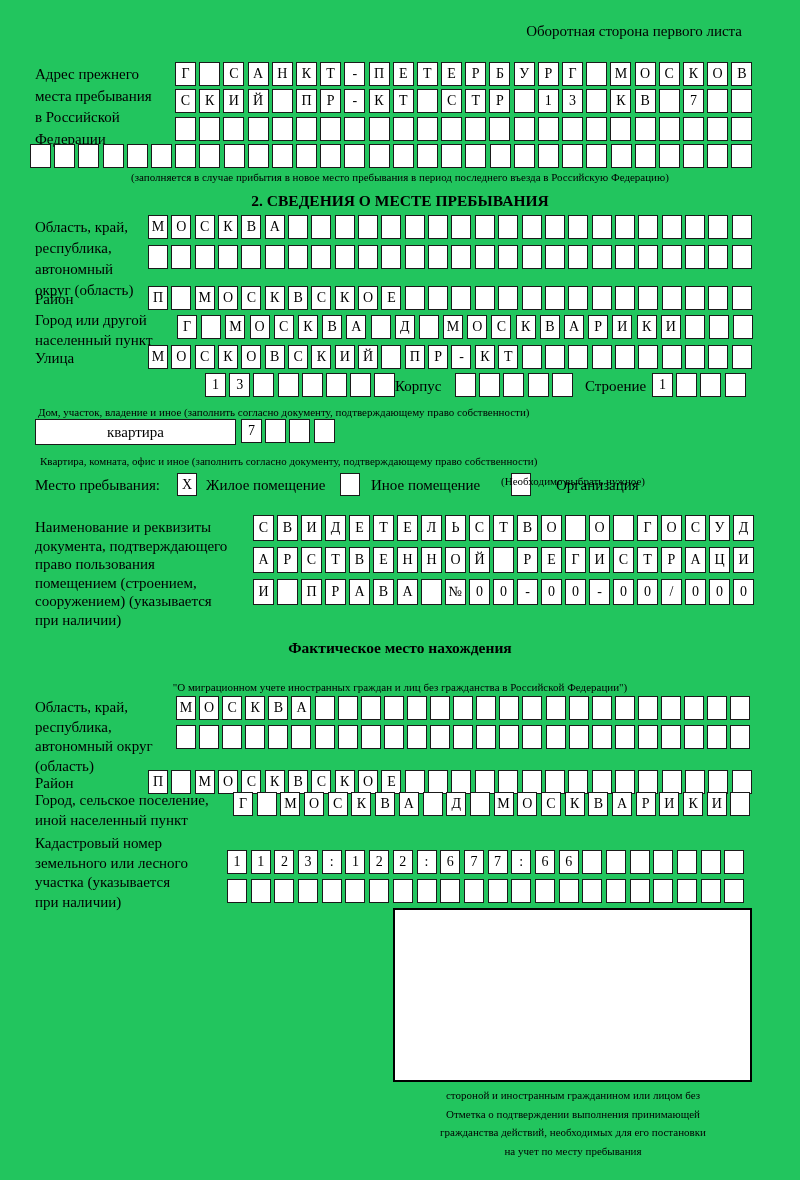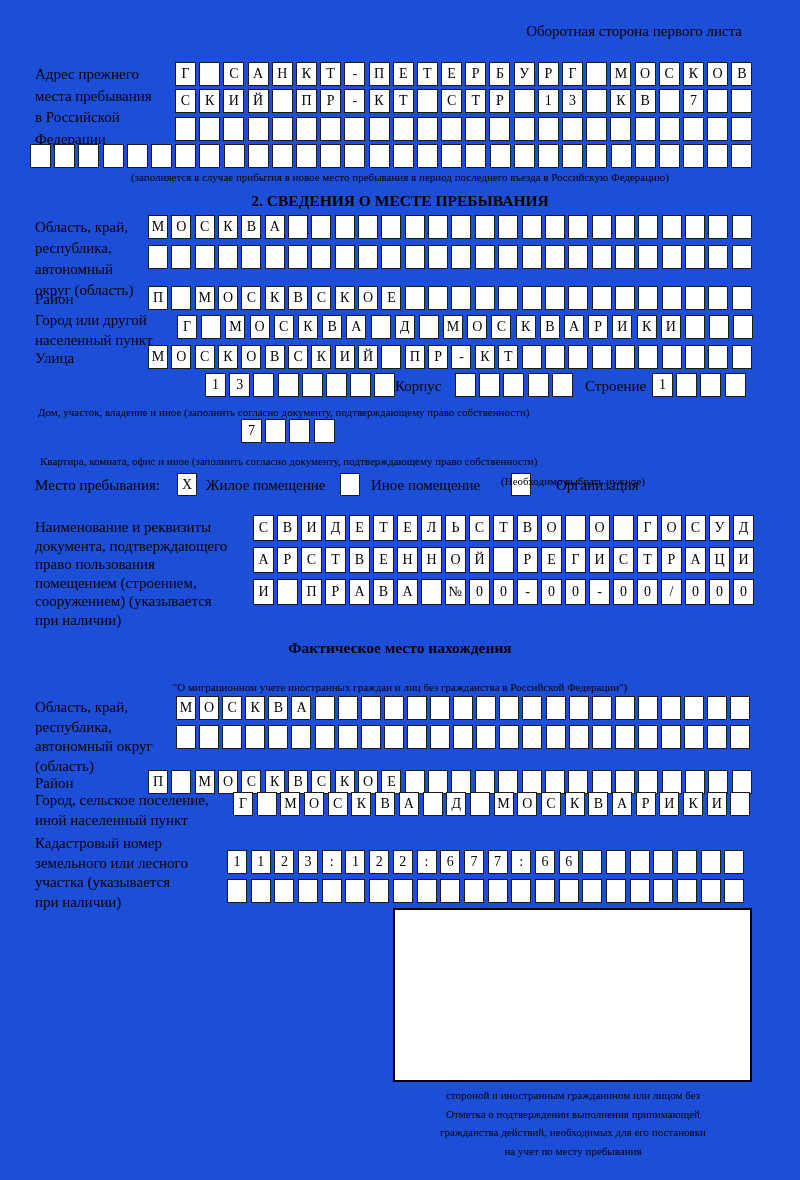--- a/index.html
+++ b/index.html
@@ -1,16 +1,16 @@
 <!DOCTYPE html>
 <html><head>
 <meta charset="utf-8">
 <style>
   html,body{margin:0;padding:0;background:#ffffff;}
-  .page{position:relative;width:800px;height:1180px;background:#1d4ed8;overflow:hidden;
+  .page{position:relative;width:800px;height:1180px;background:#22c55e;overflow:hidden;
         font-family:"Liberation Serif","DejaVu Serif",serif;color:#000;}
   .abs{position:absolute;}
   .right{text-align:right;}
   .center{text-align:center;}
   .bold{font-weight:bold;}
   .label{position:absolute;font-size:15px;line-height:21px;}
   .cap{position:absolute;font-size:11px;line-height:18px;}
   .cellrow{position:absolute;display:flex;}
   .cell{flex:none;border:1.5px solid #1a1a1a;box-sizing:border-box;background:#fff;
         display:flex;align-items:center;justify-content:center;font-size:14px;}
@@ -328,20 +328,21 @@
     </div>
   <div class="inline-lbl" style="left:585px;top:375px;">Строение</div>
   <div class="cellrow sz-a" style="left:652px;top:373px;">
       <span class="cell">1</span>
       <span class="cell"></span>
       <span class="cell"></span>
       <span class="cell"></span>
     </div>
   <div class="cap" style="left:38px;top:403px;">Дом, участок, владение и иное (заполнить согласно документу, подтверждающему право собственности)</div>
 
+  <div class="widebox" style="left:35px;top:419px;width:201px;height:26px;">квартира</div>
   <div class="cellrow sz-a" style="left:241px;top:419px;">
       <span class="cell">7</span>
       <span class="cell"></span>
       <span class="cell"></span>
       <span class="cell"></span>
     </div>
   <div class="cap" style="left:40px;top:452px;">Квартира, комната, офис и иное (заполнить согласно документу, подтверждающему право собственности)</div>
 
   <div class="inline-lbl" style="left:35px;top:474px;">Место пребывания:</div>
   <div class="chk" style="left:177px;top:473px;">X</div>

